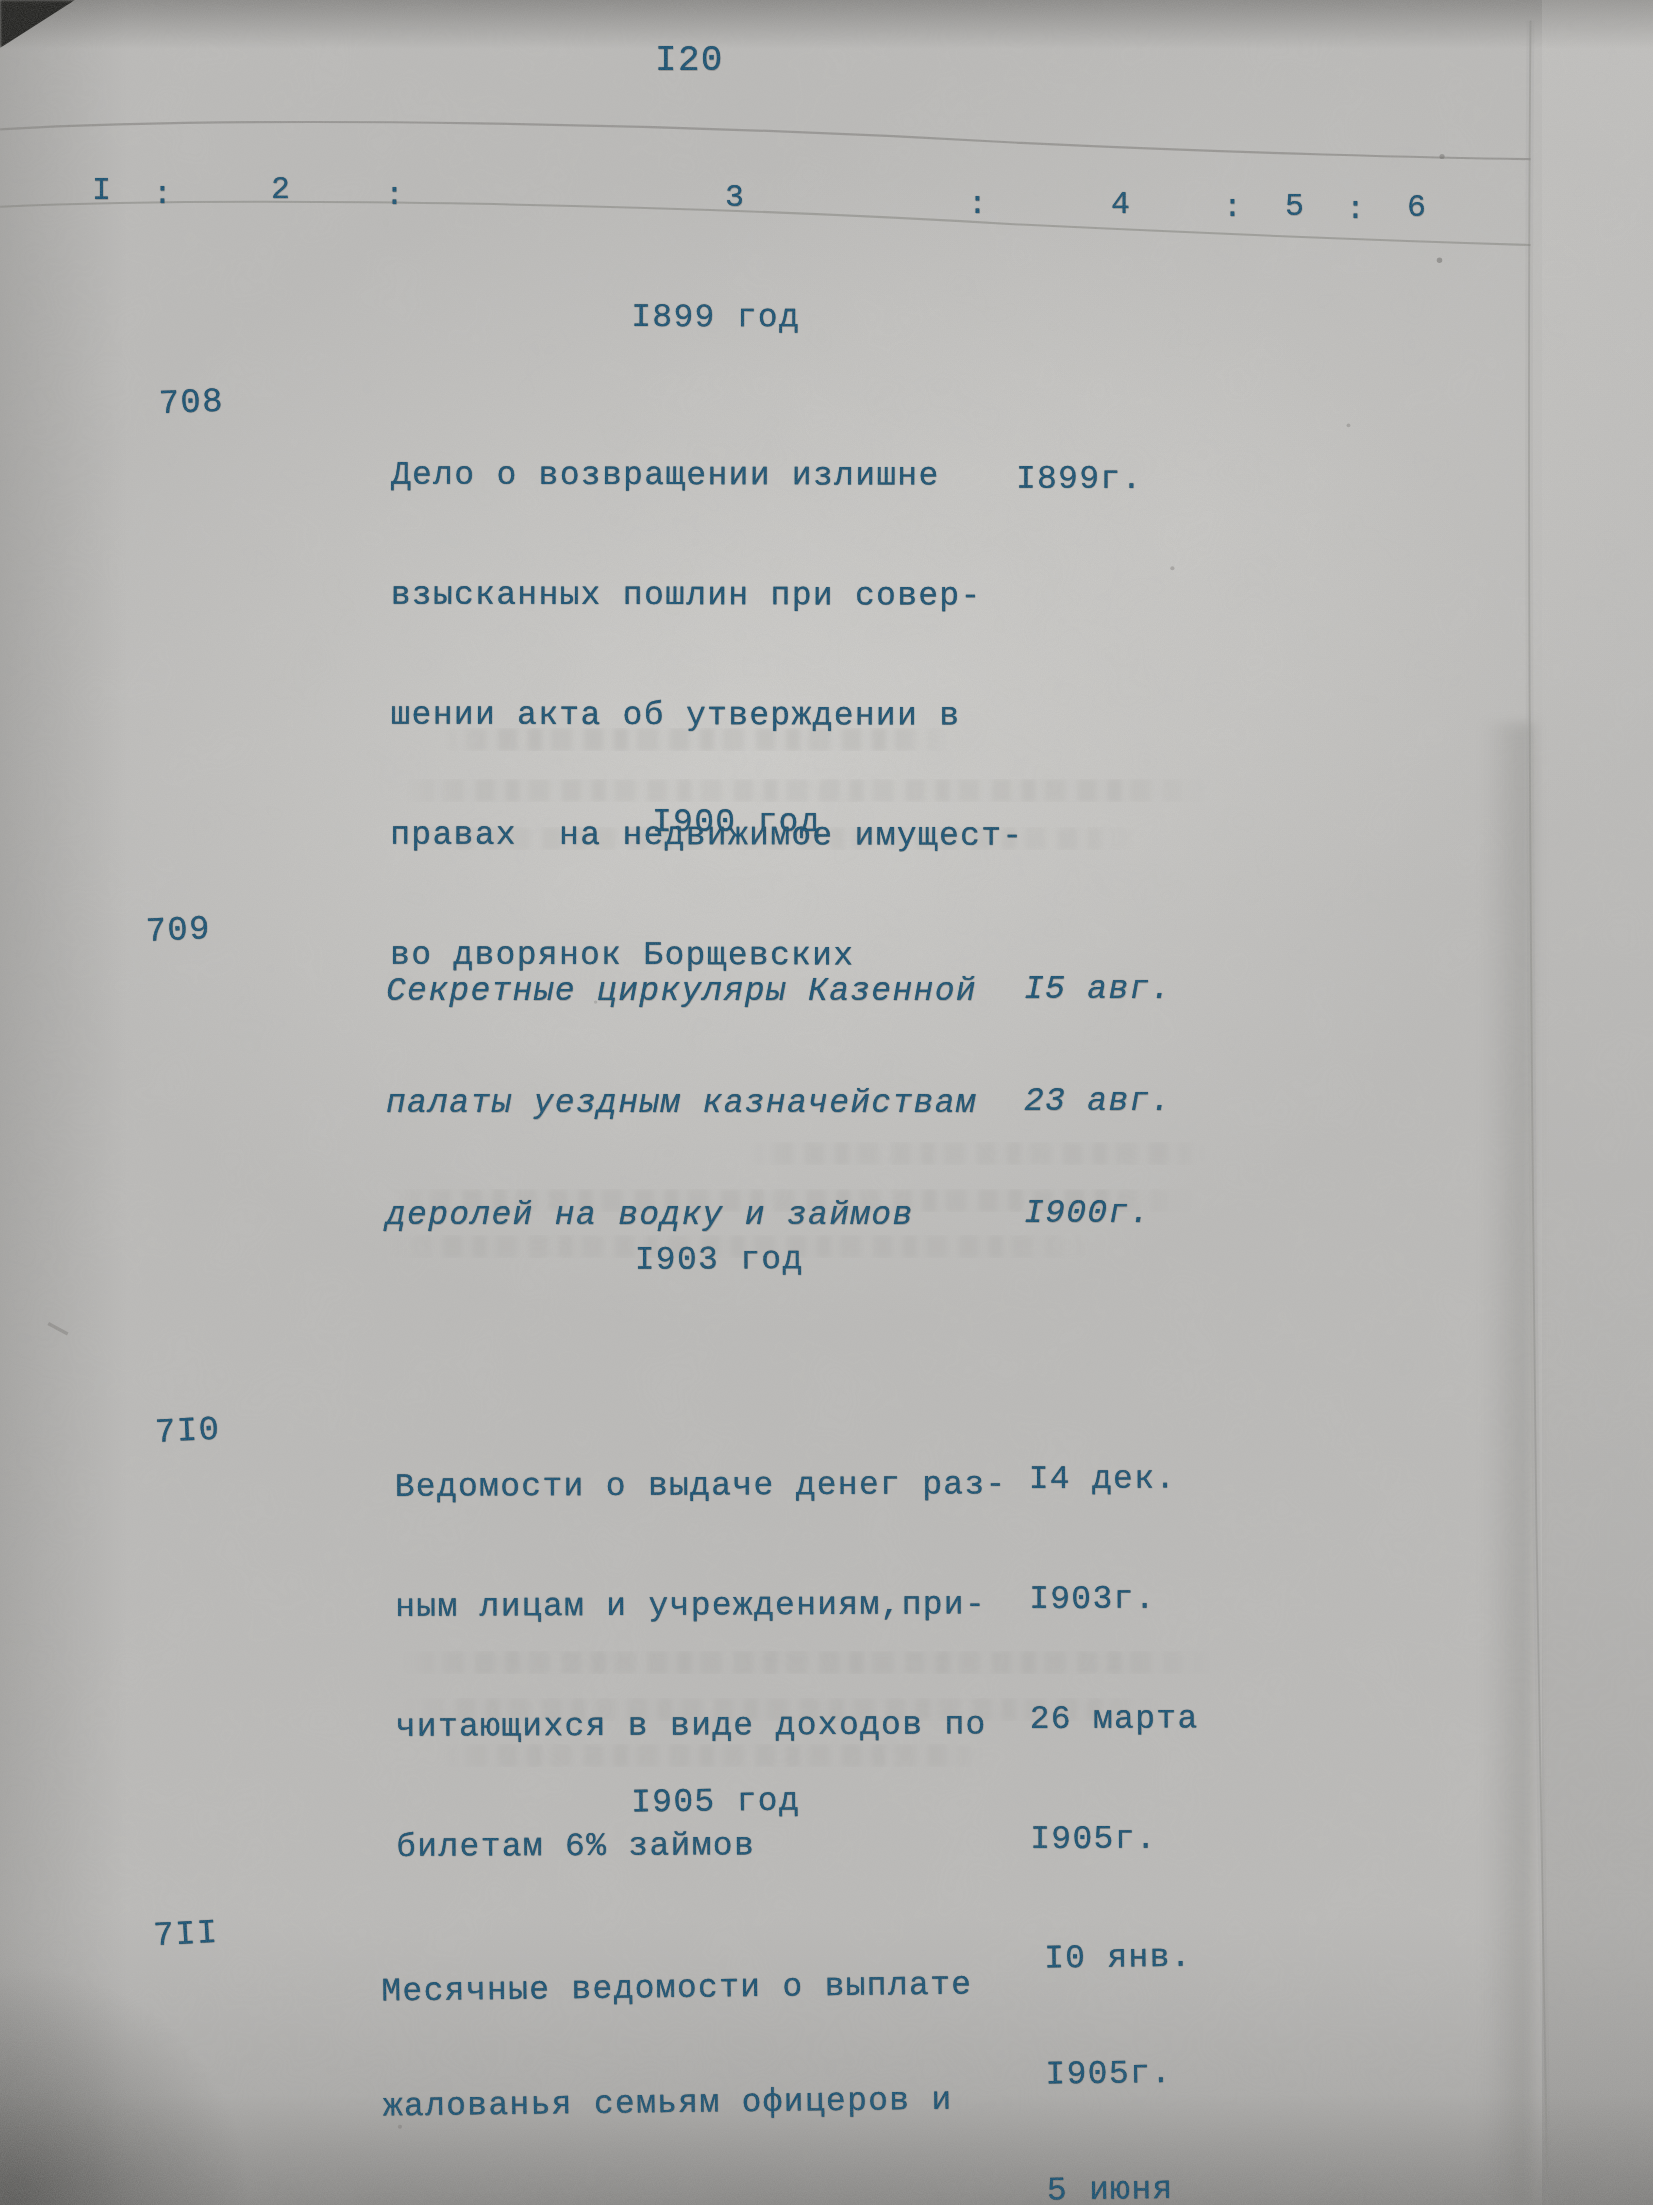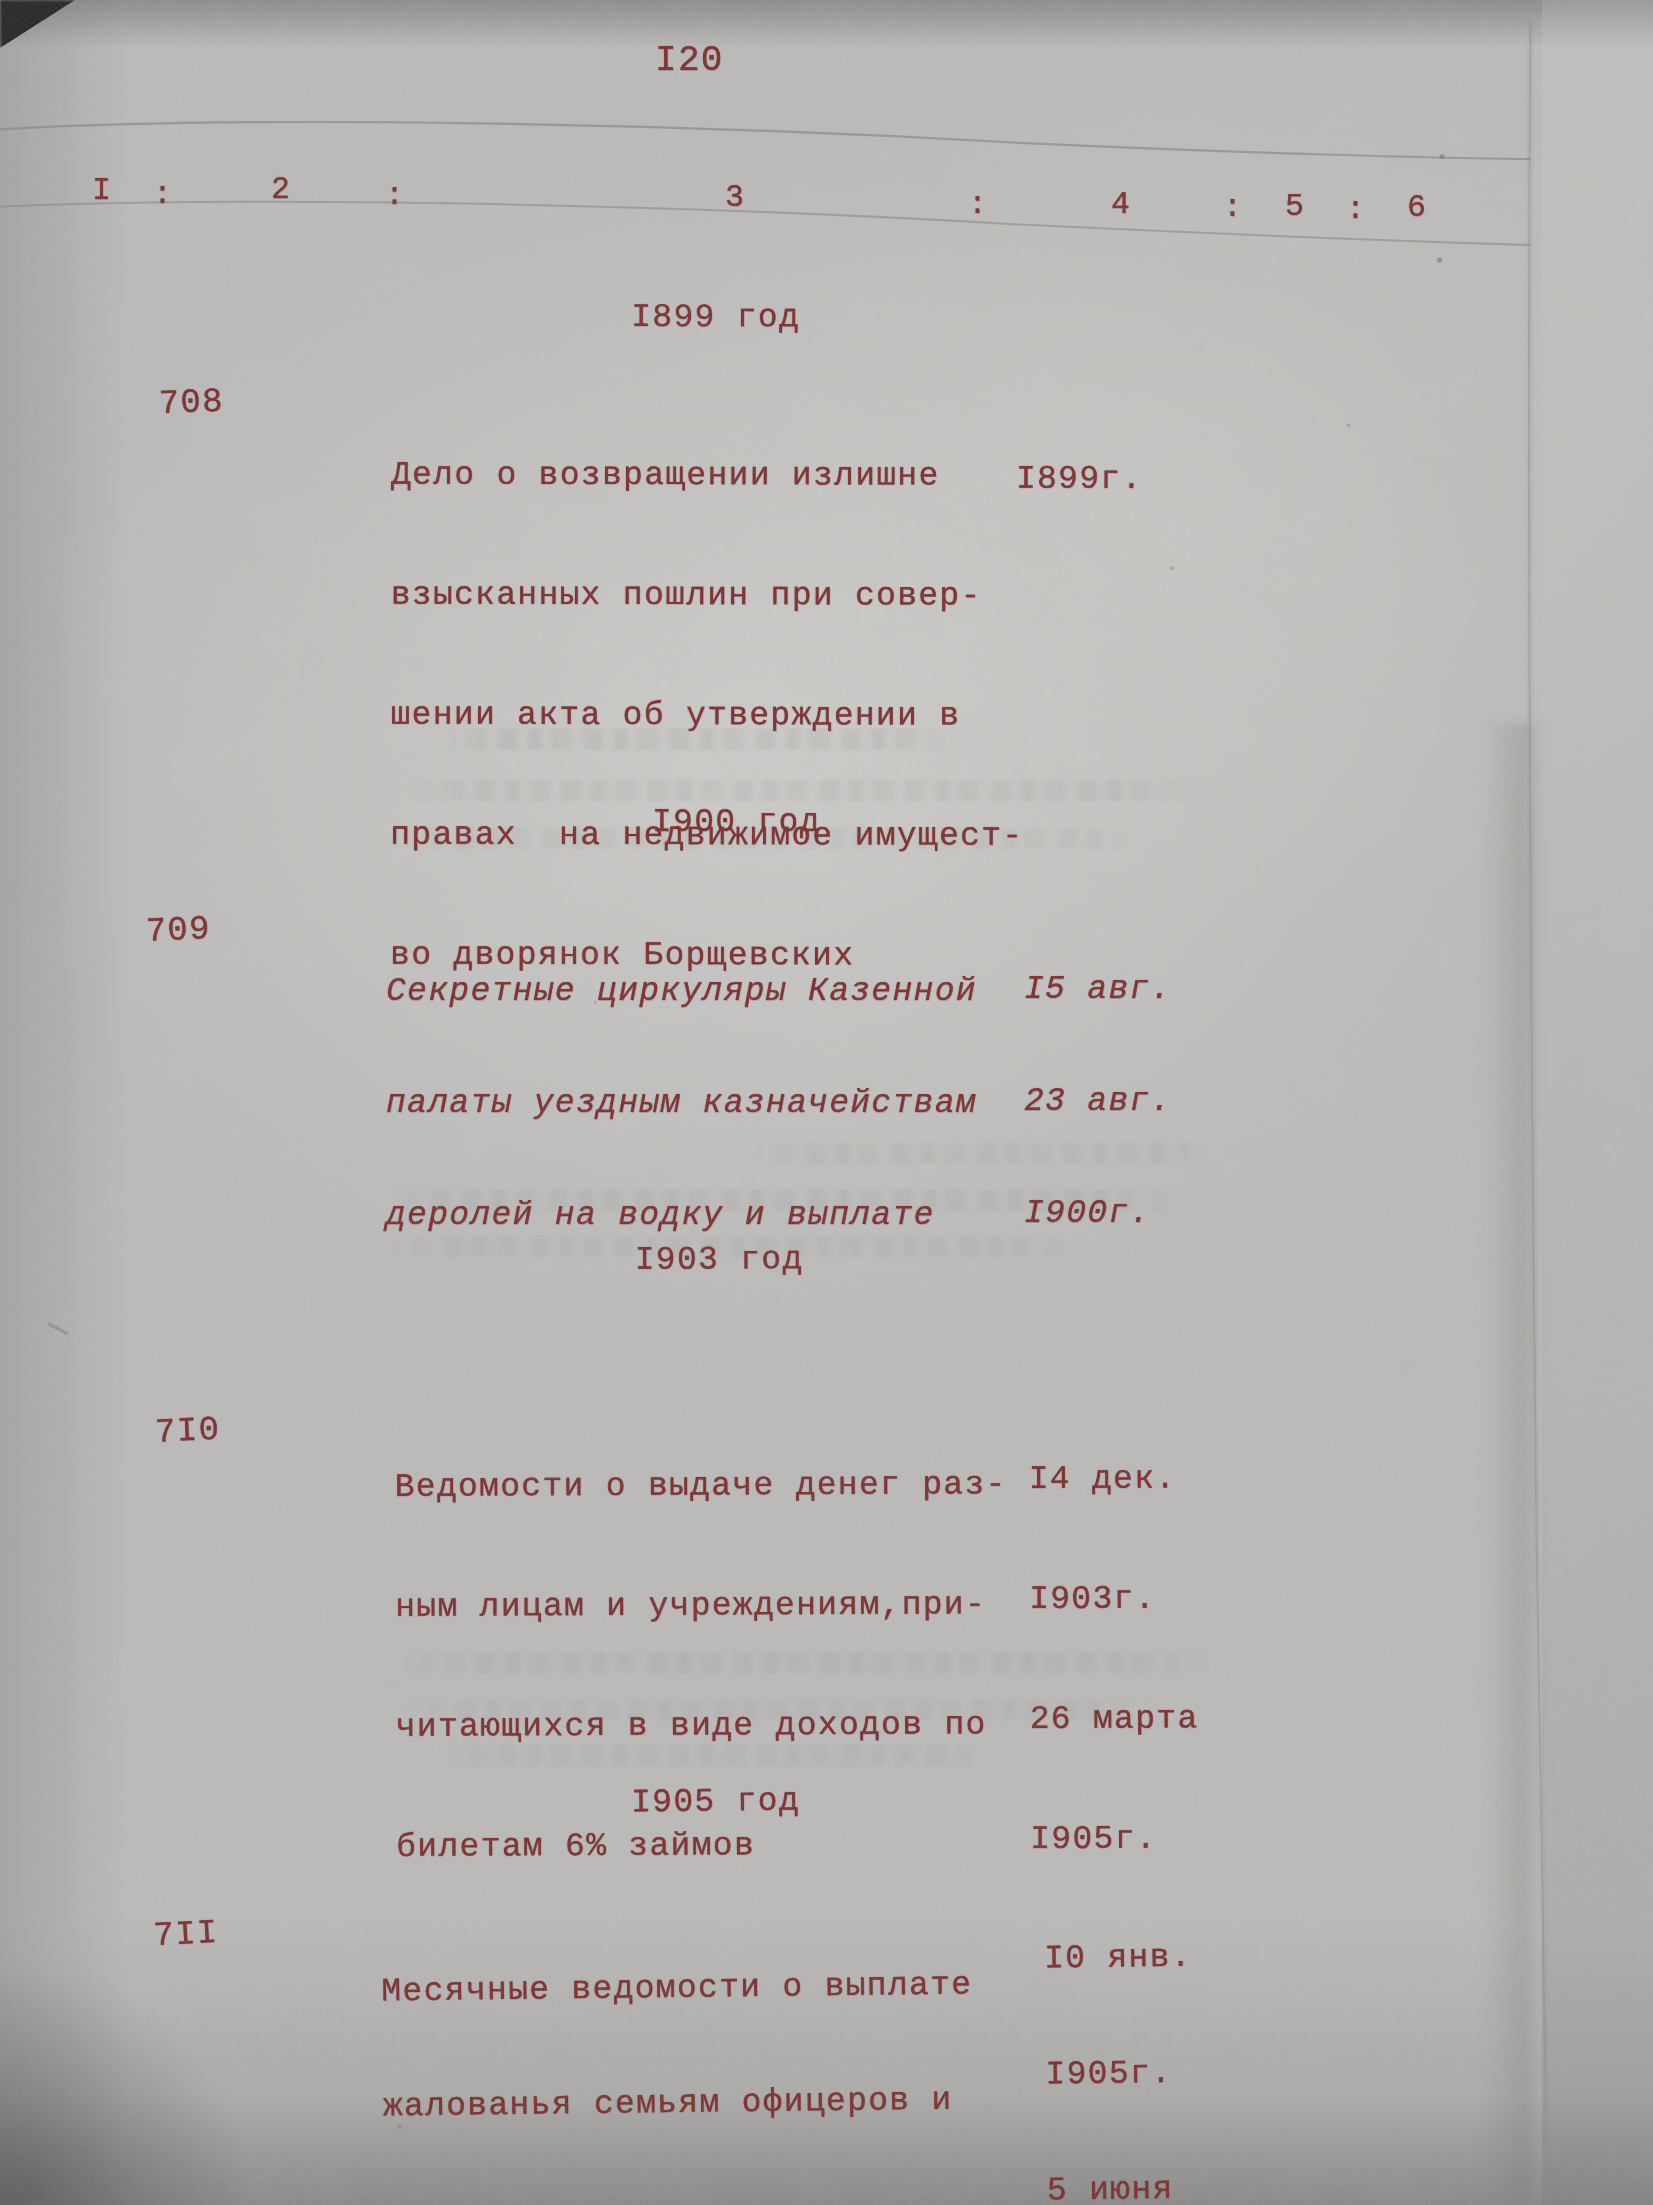--- a/index.html
+++ b/index.html
@@ -1,20 +1,20 @@
 <!DOCTYPE html>
 <html style="font-size:13.6px"><head>
 <meta charset="utf-8">
 <style>
   html,body{margin:0;padding:0;background:#6b6a68;}
   .page{
     position:relative;width:1654px;height:2205px;overflow:hidden;
     background:#bdbcba;
     font-family:"Liberation Mono","DejaVu Sans Mono",monospace;
-    color:#7f1d1d;
+    color:#0c4a6e;
   }
   
   .light{position:absolute;inset:0;pointer-events:none;}
   .l-center{background:
     radial-gradient(ellipse 1063px 808px at 46% 34%, rgba(213,212,209,.80), rgba(213,212,209,0) 72%),
     radial-gradient(ellipse 766px 596px at 72% 22%, rgba(208,207,204,.45), rgba(208,207,204,0) 75%);}
   .l-top{background:linear-gradient(180deg, rgba(56,55,53,.38), rgba(56,55,53,0) 49px);}
   .l-left{background:linear-gradient(90deg, rgba(70,69,67,.20), rgba(70,69,67,0) 128px);}
   .l-bottom{background:linear-gradient(0deg, rgba(52,51,49,.40), rgba(52,51,49,.12) 111px, rgba(52,51,49,0) 289px);}
   .l-corner-bl{background:radial-gradient(circle 323px at 17px 2199px, rgba(38,38,36,.42), rgba(38,38,36,0) 72%);}
@@ -123,21 +123,21 @@
       <div class="tline">I899г.</div>
     </div>
   </div>
 
   <div class="sect">
     <div class="tw heading" style="left:652px;top:806px;">I900 год</div>
     <div class="tw num" style="left:145px;top:915px;">709</div>
     <div class="tw lines lh54" style="left:386px;top:909px;">
       <div class="tline">Секретные циркуляры Казенной</div>
       <div class="tline">палаты уездным казначействам</div>
-      <div class="tline">деролей на водку и выплате</div>
+      <div class="tline">деролей на водку и займов</div>
     </div>
     <div class="tw lines lh54" style="left:1024px;top:907px;">
       <div class="tline">I5 авг.</div>
       <div class="tline">23 авг.</div>
       <div class="tline">I900г.</div>
     </div>
   </div>
 
   <div class="sect" style="transform:rotate(-0.25deg);">
     <div class="tw heading" style="left:631px;top:1244px;">I903 год</div>

